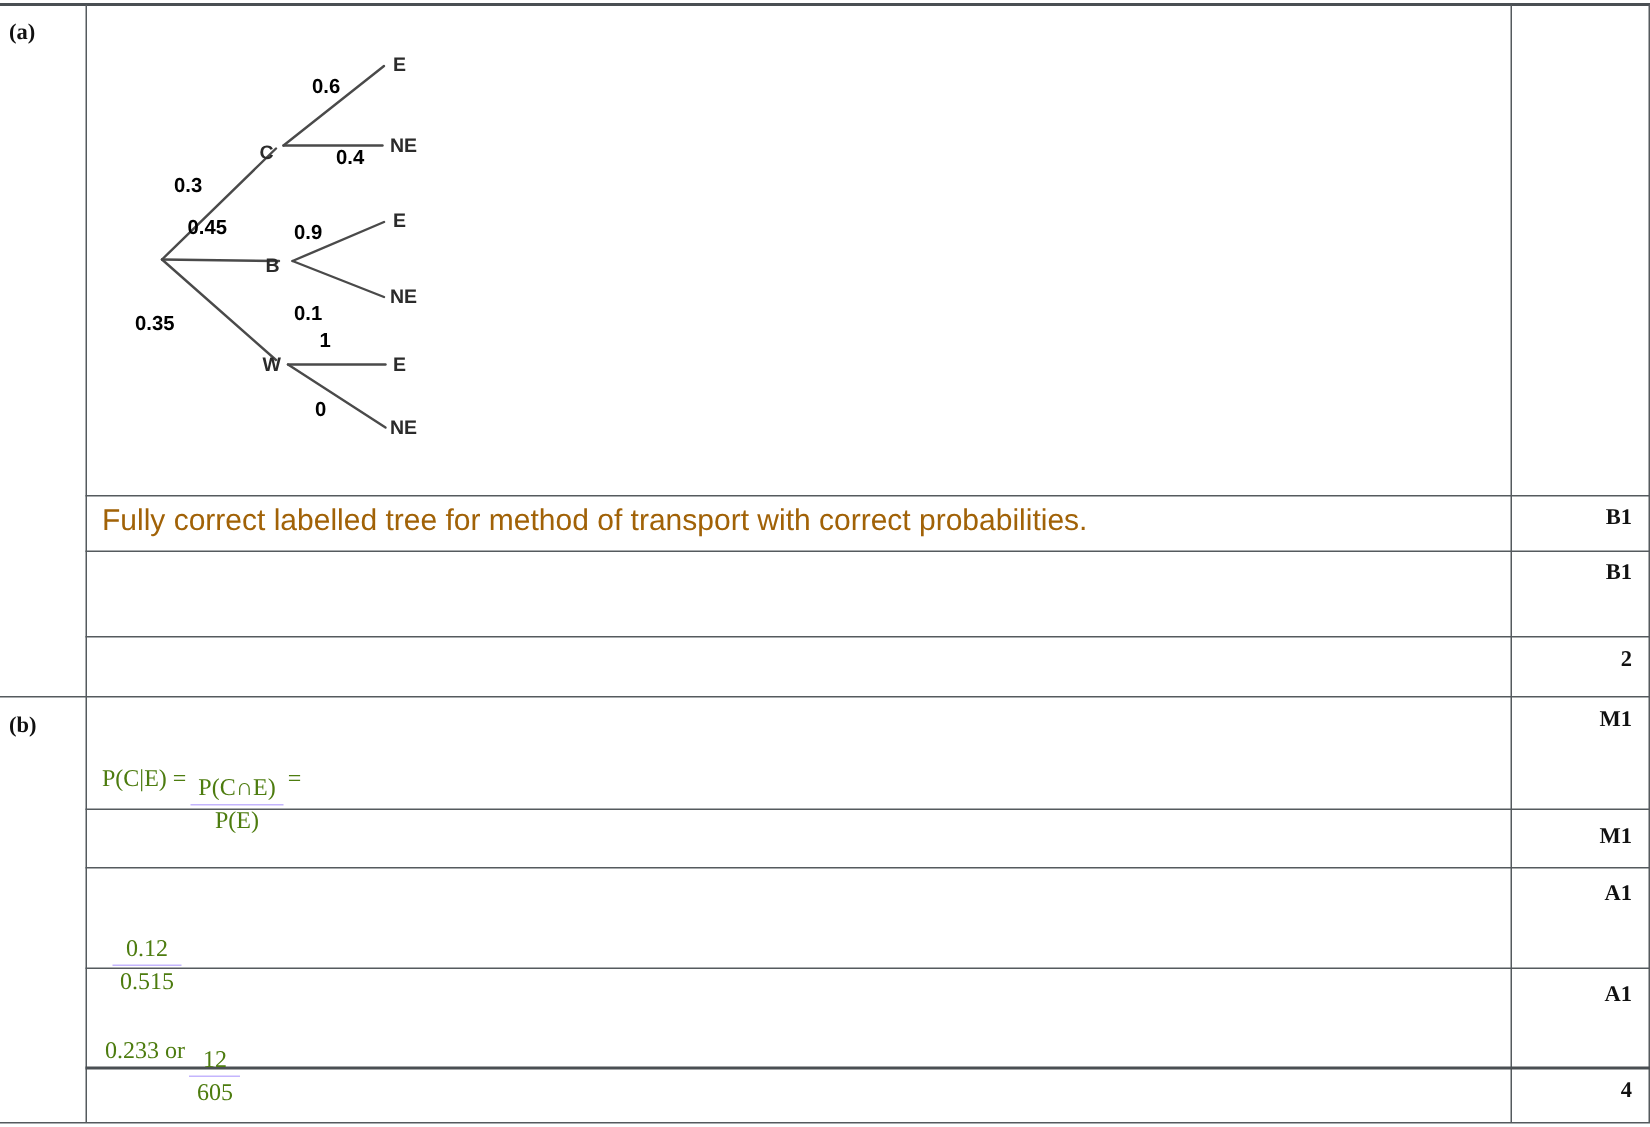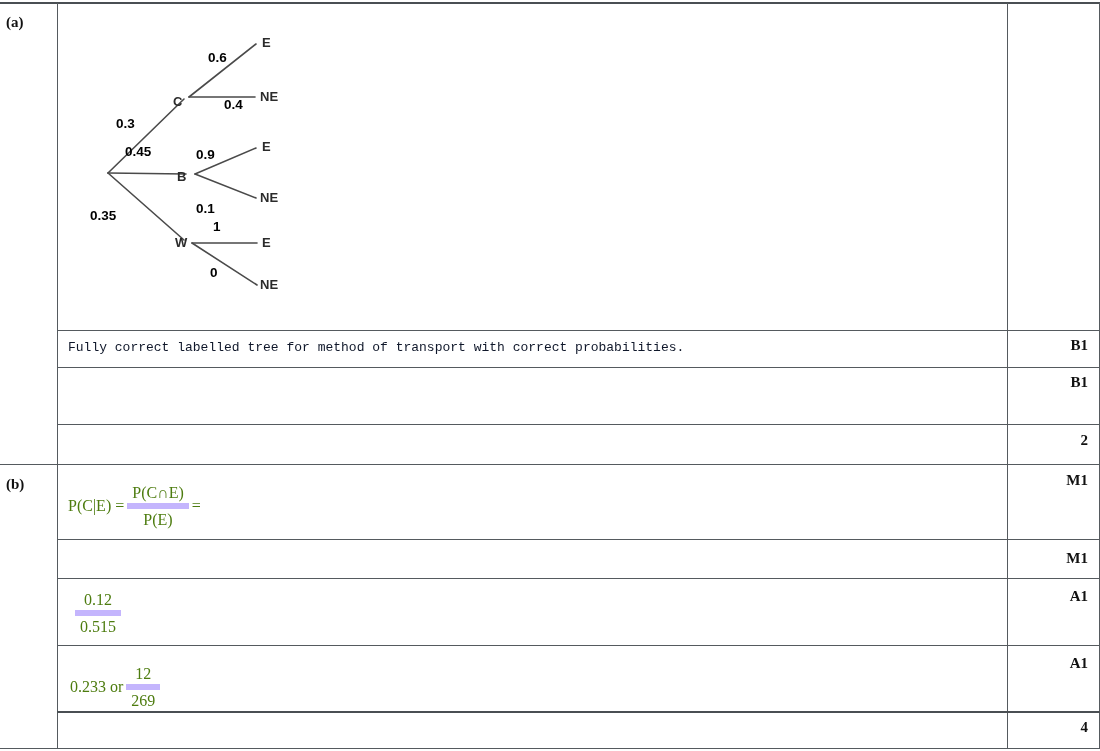--- a/index.html
+++ b/index.html
@@ -42,24 +42,24 @@
     font-family: "Liberation Serif", "DejaVu Serif", serif;
     font-weight: bold;
     font-size: 15px;
     color: #111;
     left: 6px;
   }
 
   
   .cell-text {
     position: absolute;
-    font-family: Liberation Mono, monospace;
-    font-size: 13px;
+    font-family: Liberation Sans, sans-serif;
+    font-size: 20px;
     line-height: 21px;
-    color: #0f172a;
+    color: #a16207;
     left: 68px;
   }
 
   
   .mark {
     position: absolute;
     right: 12px;
     font-family: "Liberation Serif", "DejaVu Serif", serif;
     font-weight: bold;
     font-size: 15px;
@@ -77,22 +77,23 @@
   }
   .frac {
     display: inline-block;
     vertical-align: middle;
     text-align: center;
     margin: 0 3px;
   }
   .frac .num {
     display: block;
     padding: 0 5px 1px 5px;
-    border-bottom: 6px solid #c4b5fd;
+    border-bottom: 1px solid #c4b5fd;
     line-height: 1.2;
+    margin-top: 33px;
   }
   .frac .den {
     display: block;
     padding: 1px 5px 0 5px;
     line-height: 1.2;
   }
   .inline-mid { display: inline-block; vertical-align: middle; }
 
   
   #tree {
@@ -208,20 +209,20 @@
   <div class="mark" style="top:472px;">M1</div>
 
   <div class="mark" style="top:550px;">M1</div>
 
   <div class="math" style="left:72px; top:590px;text-decoration:underline;">
     <span class="frac"><span class="num">0.12</span><span class="den">0.515</span></span>
   </div>
   <div class="mark" style="top:588px;">A1</div>
 
   <div class="math" style="left:70px; top:664px;text-decoration:underline;">
-    <span class="inline-mid">0.233 or</span><span class="frac"><span class="num">12</span><span class="den">269</span></span>
+    <span class="inline-mid">0.233 or</span><span class="frac"><span class="num">12</span><span class="den">605</span></span>
   </div>
   <div class="mark" style="top:655px;">A1</div>
 
   <div class="cell-text" style="top:719px; width:900px;"></div>
   <div class="mark" style="top:719px;">4</div>
 
 </div>
 
 </body></html>

